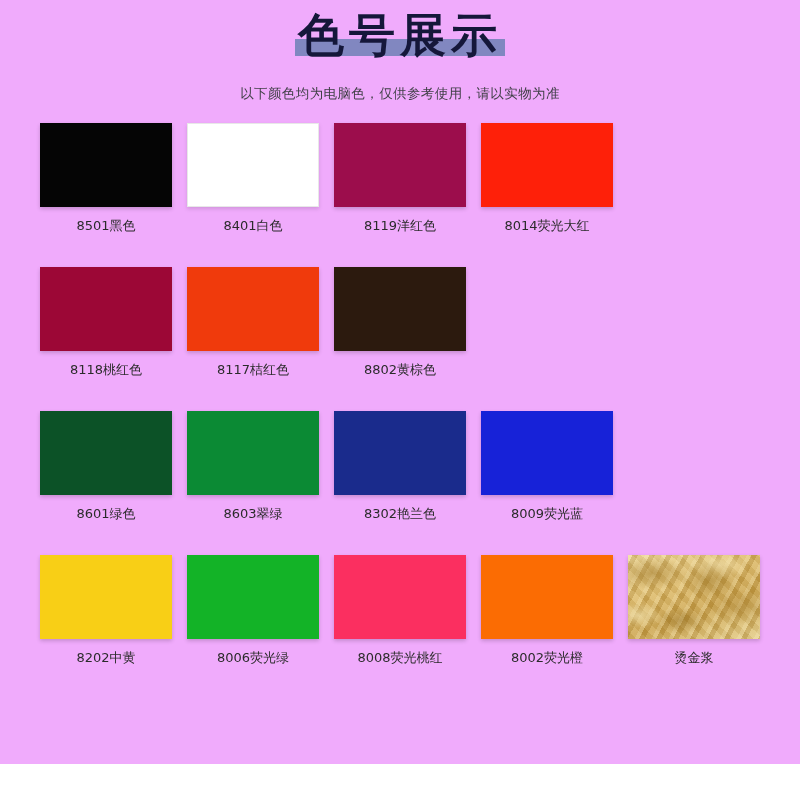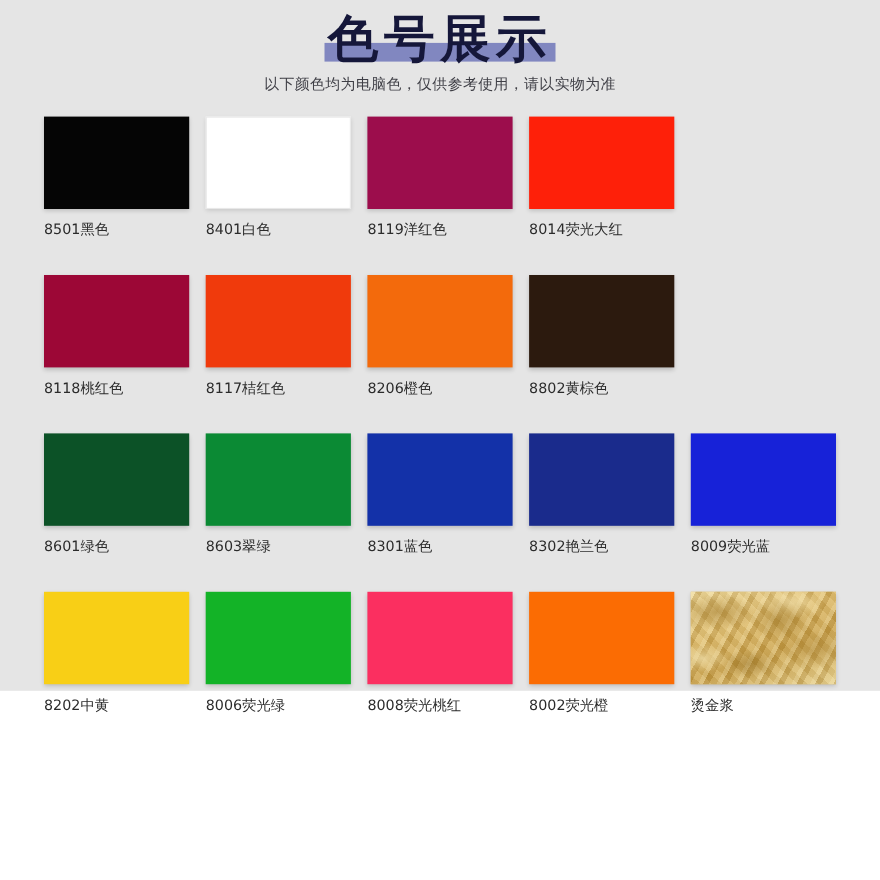--- a/index.html
+++ b/index.html
@@ -2,21 +2,21 @@
 <html><head>
 <meta charset="utf-8">
 <style>
   * { box-sizing: border-box; margin: 0; padding: 0; }
   html, body {
     width: 800px; height: 800px;
     background: #ffffff;
     font-family: "Liberation Sans", "DejaVu Sans", sans-serif;
     overflow: hidden;
   }
-  .page { width: 800px; height: 628px; position: relative; background: #e5e5e5; }
+  .page { width: 800px; height: 764px; position: relative; background: #f0abfc; }
 
   
   .header { padding-top: 8px; text-align: center; }
   .title-wrap { display: inline-block; position: relative; }
   .title-underline {
     position: absolute;
     left: 3px; right: 3px;
     bottom: 6px;
     height: 17px;
     background: #8187c0;
@@ -27,41 +27,41 @@
     z-index: 1;
     font-family: "DejaVu Sans", "Liberation Sans", sans-serif;
     font-size: 46px;
     font-weight: bold;
     letter-spacing: 5px;
     color: #15173a;
     line-height: 1.18;
     padding: 0 6px;
   }
   .subtitle {
-    margin-top: 6px;
+    margin-top: 23px;
     font-size: 13.5px;
     color: #3f3f46;
     letter-spacing: 0.4px;
     font-family: Liberation Serif, serif;
   }
 
   
   .grid {
     margin-top: 20px;
     padding: 0 40px;
     display: flex;
     flex-direction: column;
     row-gap: 32px;
   }
   .row {
     display: grid;
     grid-template-columns: repeat(5, 1fr);
     column-gap: 15px;
   }
-  .cell { display: flex; flex-direction: column; align-items: flex-start; }
+  .cell { display: flex; flex-direction: column; align-items: center; }
   .swatch {
     width: 100%;
     height: 84px;
     box-shadow: 0 2px 4px rgba(0,0,0,0.18);
     position: relative;
     overflow: hidden;
   }
   .swatch.bordered { box-shadow: 0 2px 4px rgba(0,0,0,0.13); border: 1px solid #e8e8e8; }
   .label {
     margin-top: 10px;
@@ -122,40 +122,32 @@
       <div class="row">
         <div class="cell">
           <div class="swatch" style="background: rgb(156, 7, 54);"></div>
           <div class="label">8118桃红色</div>
         </div>
         <div class="cell">
           <div class="swatch" style="background: rgb(240, 58, 12);"></div>
           <div class="label">8117桔红色</div>
         </div>
         <div class="cell">
-          <div class="swatch" style="background: rgb(243, 106, 12);"></div>
-          <div class="label">8206橙色</div>
-        </div>
-        <div class="cell">
           <div class="swatch" style="background: rgb(44, 26, 14);"></div>
           <div class="label">8802黄棕色</div>
         </div>
       </div>
       <div class="row">
         <div class="cell">
           <div class="swatch" style="background: rgb(12, 82, 39);"></div>
           <div class="label">8601绿色</div>
         </div>
         <div class="cell">
           <div class="swatch" style="background: rgb(11, 138, 52);"></div>
           <div class="label">8603翠绿</div>
-        </div>
-        <div class="cell">
-          <div class="swatch" style="background: rgb(19, 49, 168);"></div>
-          <div class="label">8301蓝色</div>
         </div>
         <div class="cell">
           <div class="swatch" style="background: rgb(26, 43, 140);"></div>
           <div class="label">8302艳兰色</div>
         </div>
         <div class="cell">
           <div class="swatch" style="background: rgb(23, 34, 216);"></div>
           <div class="label">8009荧光蓝</div>
         </div>
       </div>

